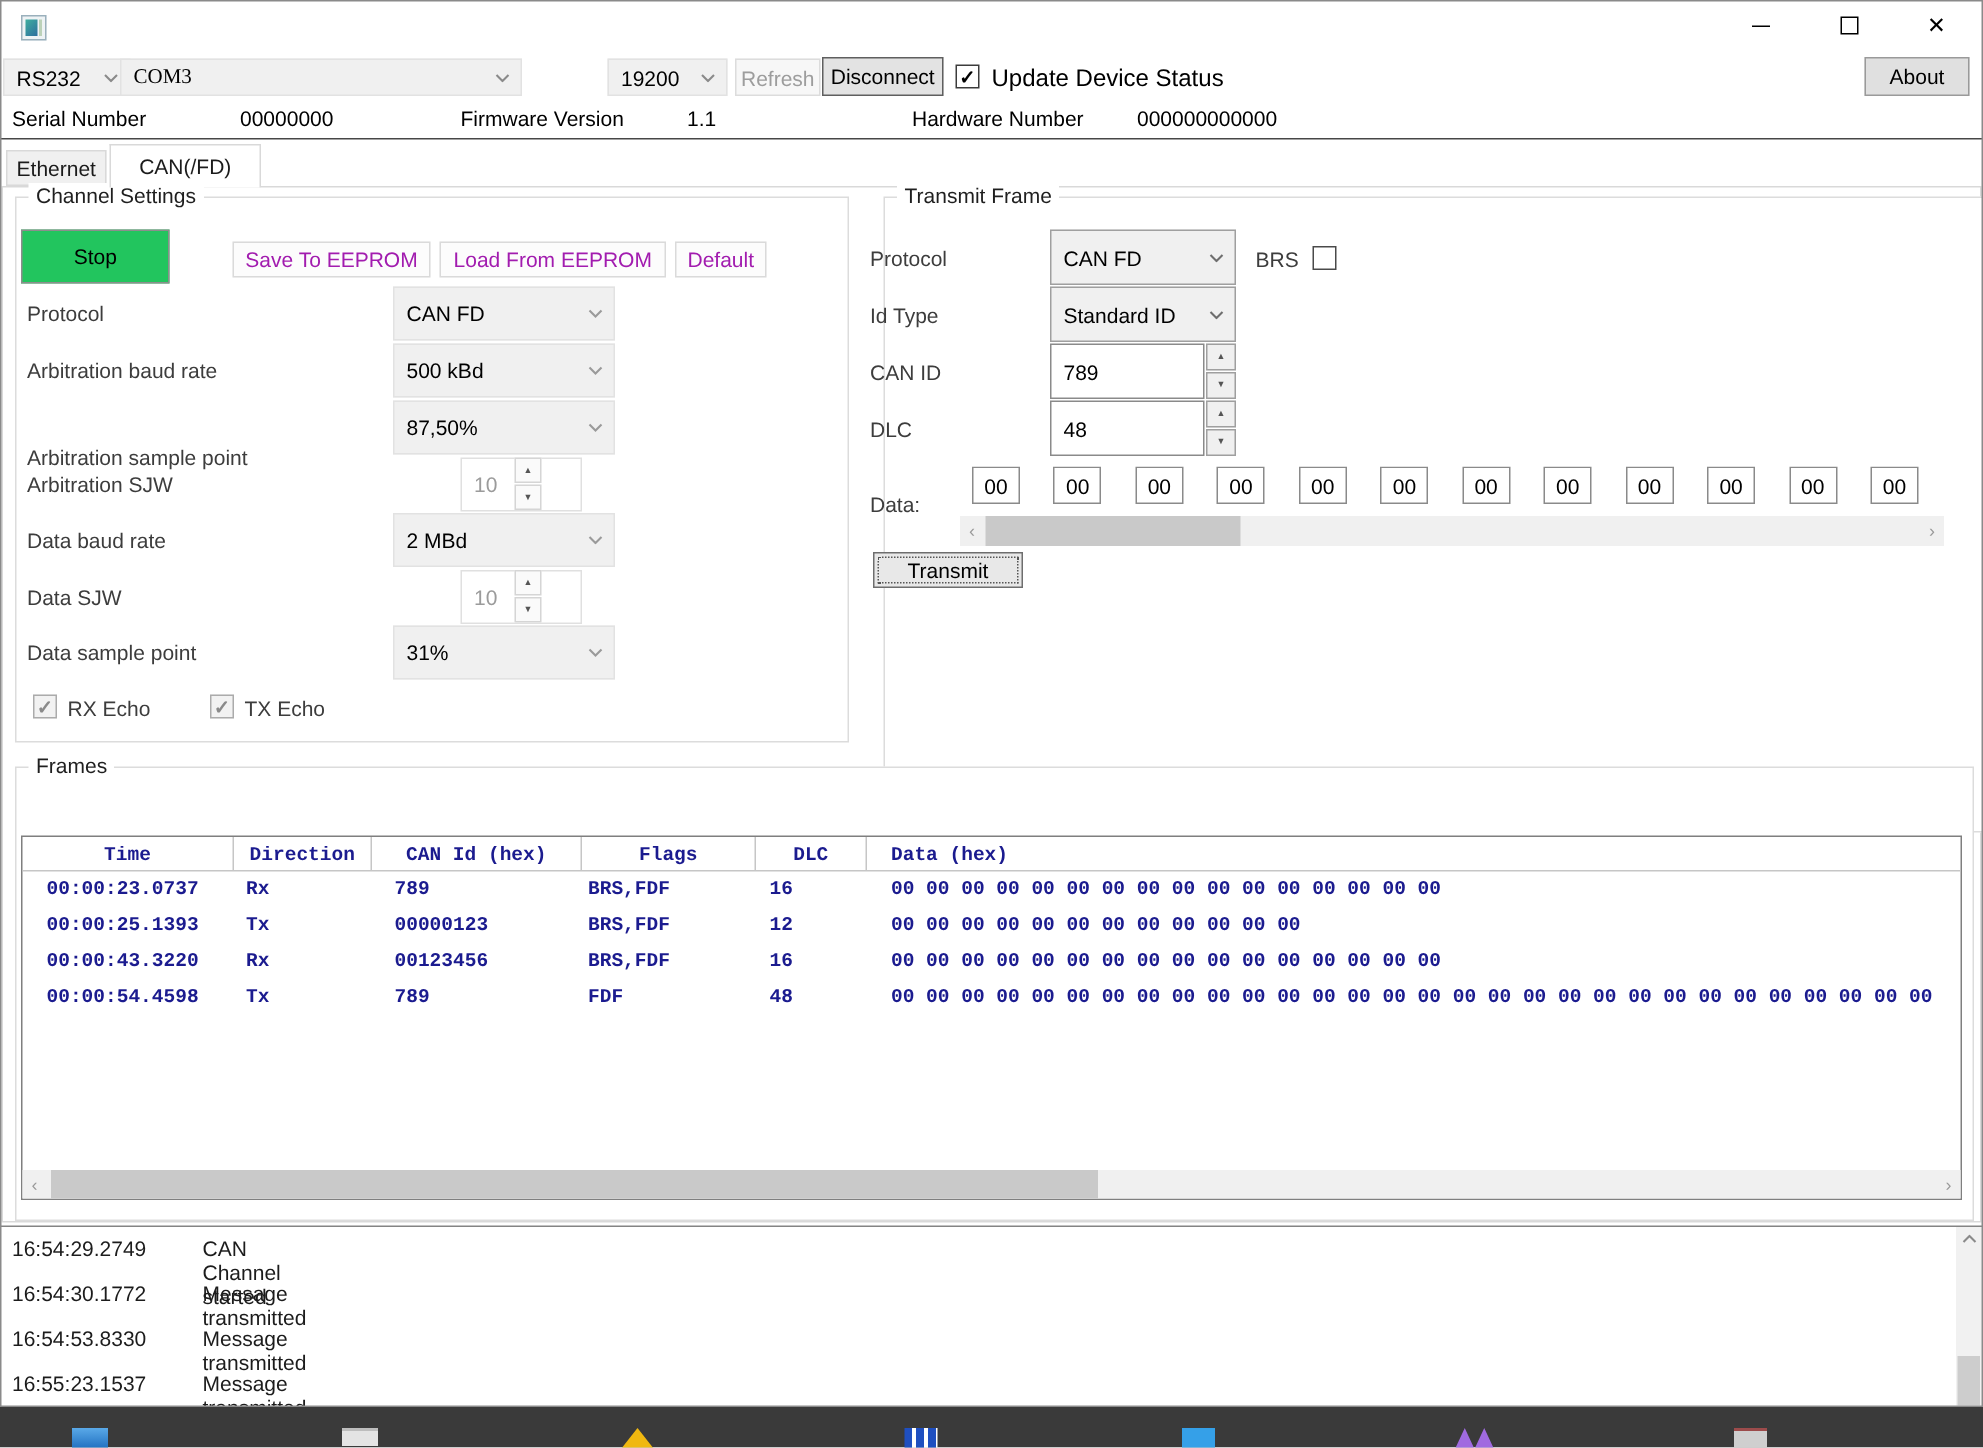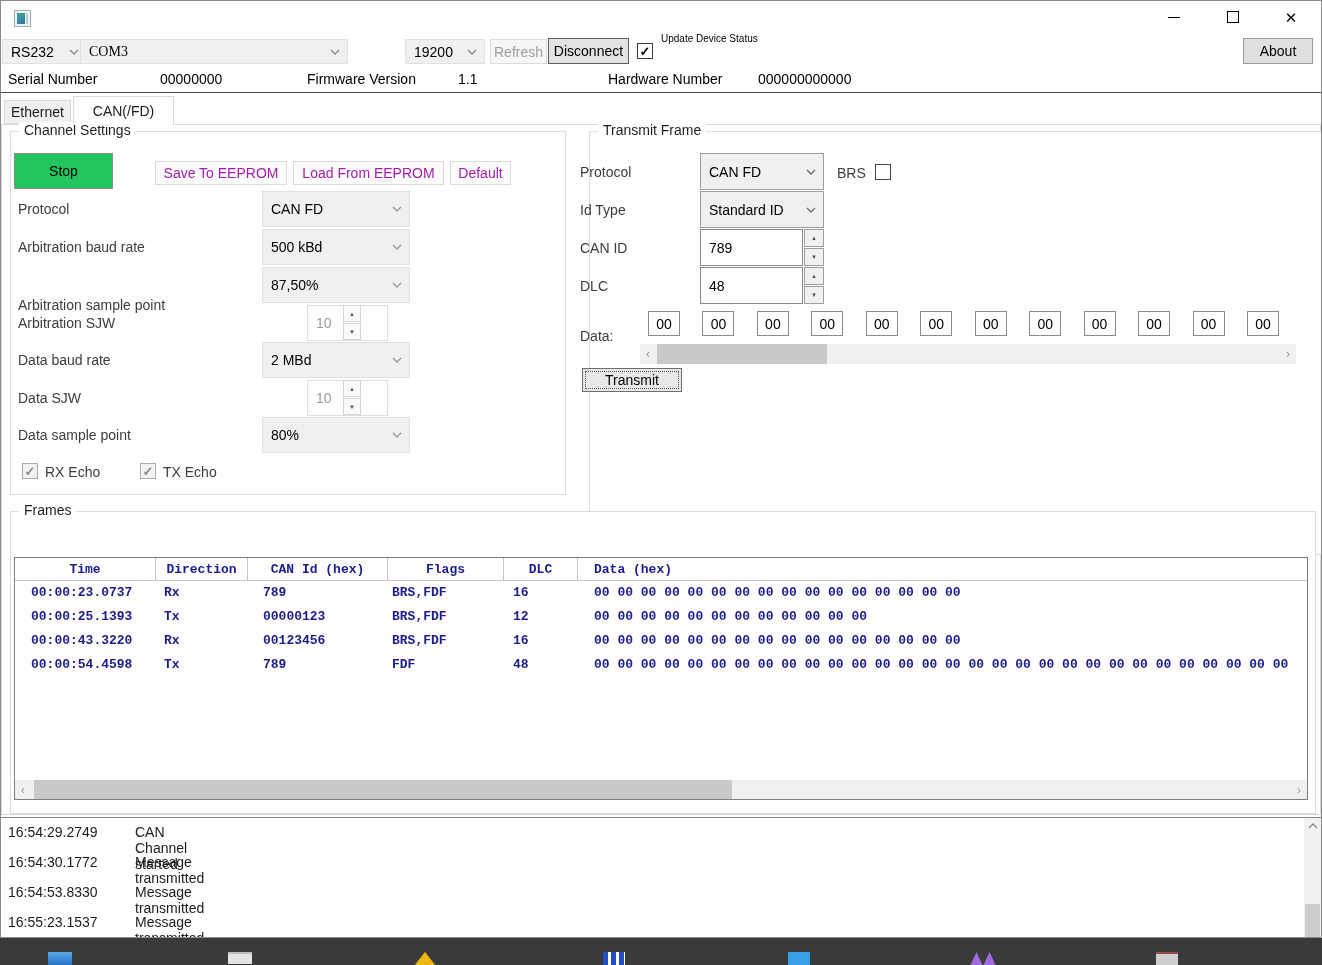--- a/index.html
+++ b/index.html
@@ -25,21 +25,21 @@
   .combo .chev { margin-left:auto; margin-right:7px; display:flex; }
   .tb-combo-if { left:2px; top:39px; width:85px; height:25px; }
   .tb-combo-port { left:80px; top:39px; width:268px; height:25px;font-family:Liberation Serif, serif; }
   .tb-combo-baud { left:405px; top:39px; width:80px; height:25px; }
   .btn { display:flex; align-items:center; justify-content:center; font-size:14px; }
   .btn-refresh { left:490px; top:39px; width:57px; height:25px; background:#f7f7f7; border:1px solid #dcdcdc; color:#9d9d9d; }
   .btn-disconnect { left:548px; top:38px; width:81px; height:26px; background:#e3e3e3; border:1px solid #5f5f5f; color:#000; }
   .btn-about { left:1243px; top:38px; width:70px; height:26px; background:#e0e0e0; border:1px solid #9a9a9a; color:#000; }
   .checkbox { width:16px; height:16px; background:#fff; border:1px solid #3c3c3c; display:flex; align-items:center; justify-content:center; font-size:13px; font-weight:bold; color:#000; line-height:1; }
   .cb-update { left:637px; top:43px; }
-  .lbl-update { left:661px; top:33px; font-size:10px; color:#000; }
+  .lbl-update { left:661px; top:44px; font-size:16px; color:#000; }
 
   
   .info-row { left:0; top:66px; width:1322px; height:27px; border-bottom:1px solid #474747; }
   .info-row span { position:absolute; top:5px; font-size:14px; color:#000; }
 
   
   .tab { position:absolute; font-size:14px; display:flex; align-items:center; justify-content:center; }
   .tab-ethernet { left:4px; top:100px; width:67px; height:24px; background:#f0f0f0; border:1px solid #d9d9d9; }
   .tab-can { left:73px; top:96px; width:101px; height:29px; background:#fff; border:1px solid #d9d9d9; border-bottom:none; z-index:3; }
   .tab-pane { left:1px; top:124px; width:1320px; height:691px; border:1px solid #d9d9d9; background:#fff; z-index:1; }
@@ -241,21 +241,21 @@
 
   <span class="field-label" style="top:390px;">Data SJW</span>
   <div class="spin-input" style="top:380px;">10</div>
   <div class="spinner" style="left:343px; top:380px;">
     <div class="spin-btn">▲</div>
     <div class="spin-btn">▼</div>
   </div>
 
   <span class="field-label" style="top:427px;">Data sample point</span>
   <div class="combo cs-combo" style="top:417px;">
-    <span>80%</span>
+    <span>31%</span>
     <span class="chev">
         <svg class="chev-svg" width="10" height="6">
           <polyline points="1,1 5,5 9,1" fill="none" stroke="#9a9a9a" stroke-width="1.4"></polyline>
         </svg>
       </span>
   </div>
 
   <div class="checkbox cb-gray" style="left:22px; top:463px; z-index:4;">
       <span>✓</span>
     </div>

